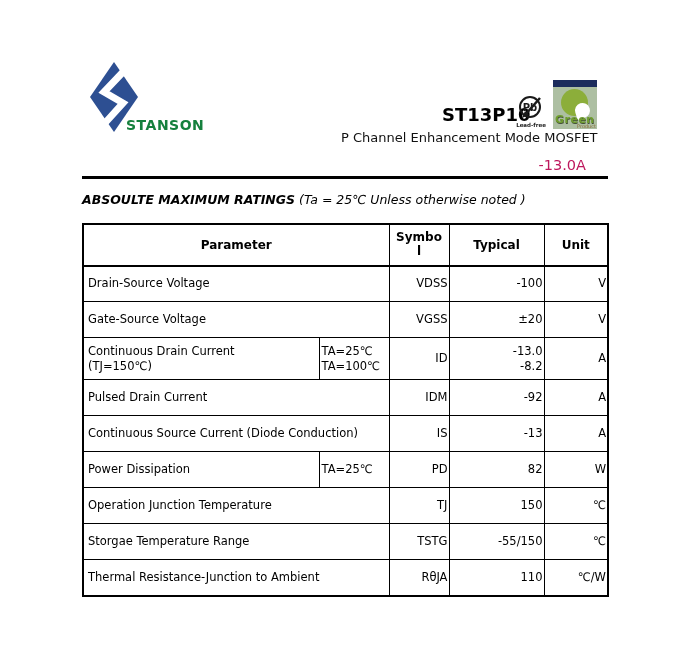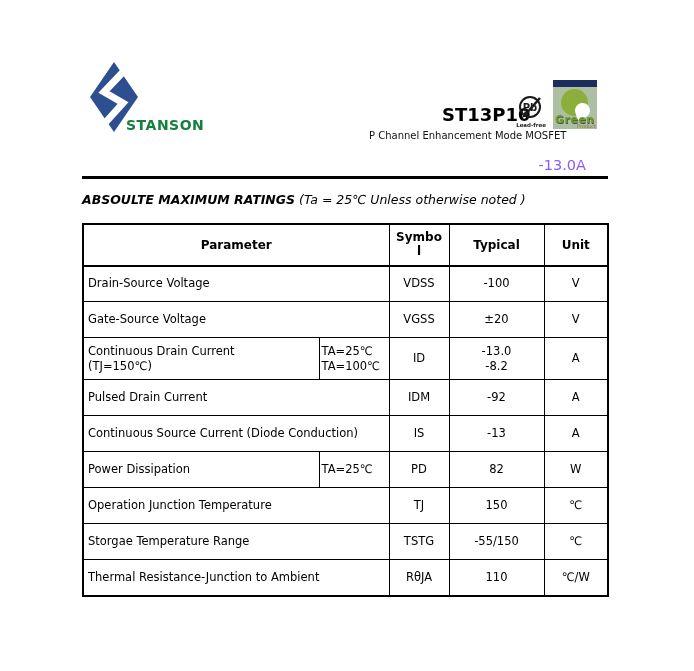--- a/index.html
+++ b/index.html
@@ -39,27 +39,27 @@
   }
   .green-word {
     position:absolute; left:2px; bottom:3px;
     font-size:11px; font-weight:bold; color:#6f9e2d;
     text-shadow:0.5px 0.5px 0 #44503a; letter-spacing:0.5px;
   }
   .green-product {
     position:absolute; right:1px; bottom:0; font-size:5px; color:#8a6d3b;
   }
 
-  .subtitle { position:absolute; left:369px; top:130px; font-size:10px; color:#111; }
+  .subtitle { position:absolute; left:341px; top:130px; font-size:13px; color:#111; }
 
   
   .rating {
     position:absolute; left:82px; top:157px; width:526px;
     text-align:right; padding-right:22px; box-sizing:border-box;
-    font-size:14.5px; color:#8b5cf6;
+    font-size:14.5px; color:#be185d;
   }
   .rule { position:absolute; left:82px; top:176px; width:526px; height:3px; background:#000; }
 
   
   .section { position:absolute; left:82px; top:192px; font-size:12.5px; white-space:nowrap;font-style:italic; }
   .sec-title { font-weight:bold; }
   .sec-note { font-weight:normal; }
 
   
   table.ratings {
@@ -72,21 +72,21 @@
   table.ratings thead th {
     border-bottom:2px solid #000; font-size:12px; font-weight:bold;
     text-align:center; vertical-align:middle; padding:6px;
   }
   th.sym { word-break:break-all; line-height:1.15; padding:2px 6px; }
   tr.hd { height:38px; }
   tr.r  { height:36px;padding-left:20px; }
   tr.tall { height:42px; }
   td.p { text-align:left; padding:1px 2px 1px 4px; vertical-align:middle; line-height:1.3; }
   td.cond { padding-left:2px; }
-  td.c { text-align:center; vertical-align:middle; line-height:1.3; }
+  td.c { text-align:right; vertical-align:middle; line-height:1.3; }
 </style>
 </head>
 <body>
 
 <div class="page">
 
   <svg class="logo-diamond" width="48" height="70" viewBox="0 0 48 70">
     <polygon points="24,0 48,35 24,70 0,35" fill="#2d4f92"></polygon>
     <path d="M33 10 L14 30 L33 41 L15 61" stroke="#ffffff" stroke-width="7" fill="none"></path>
   </svg>

